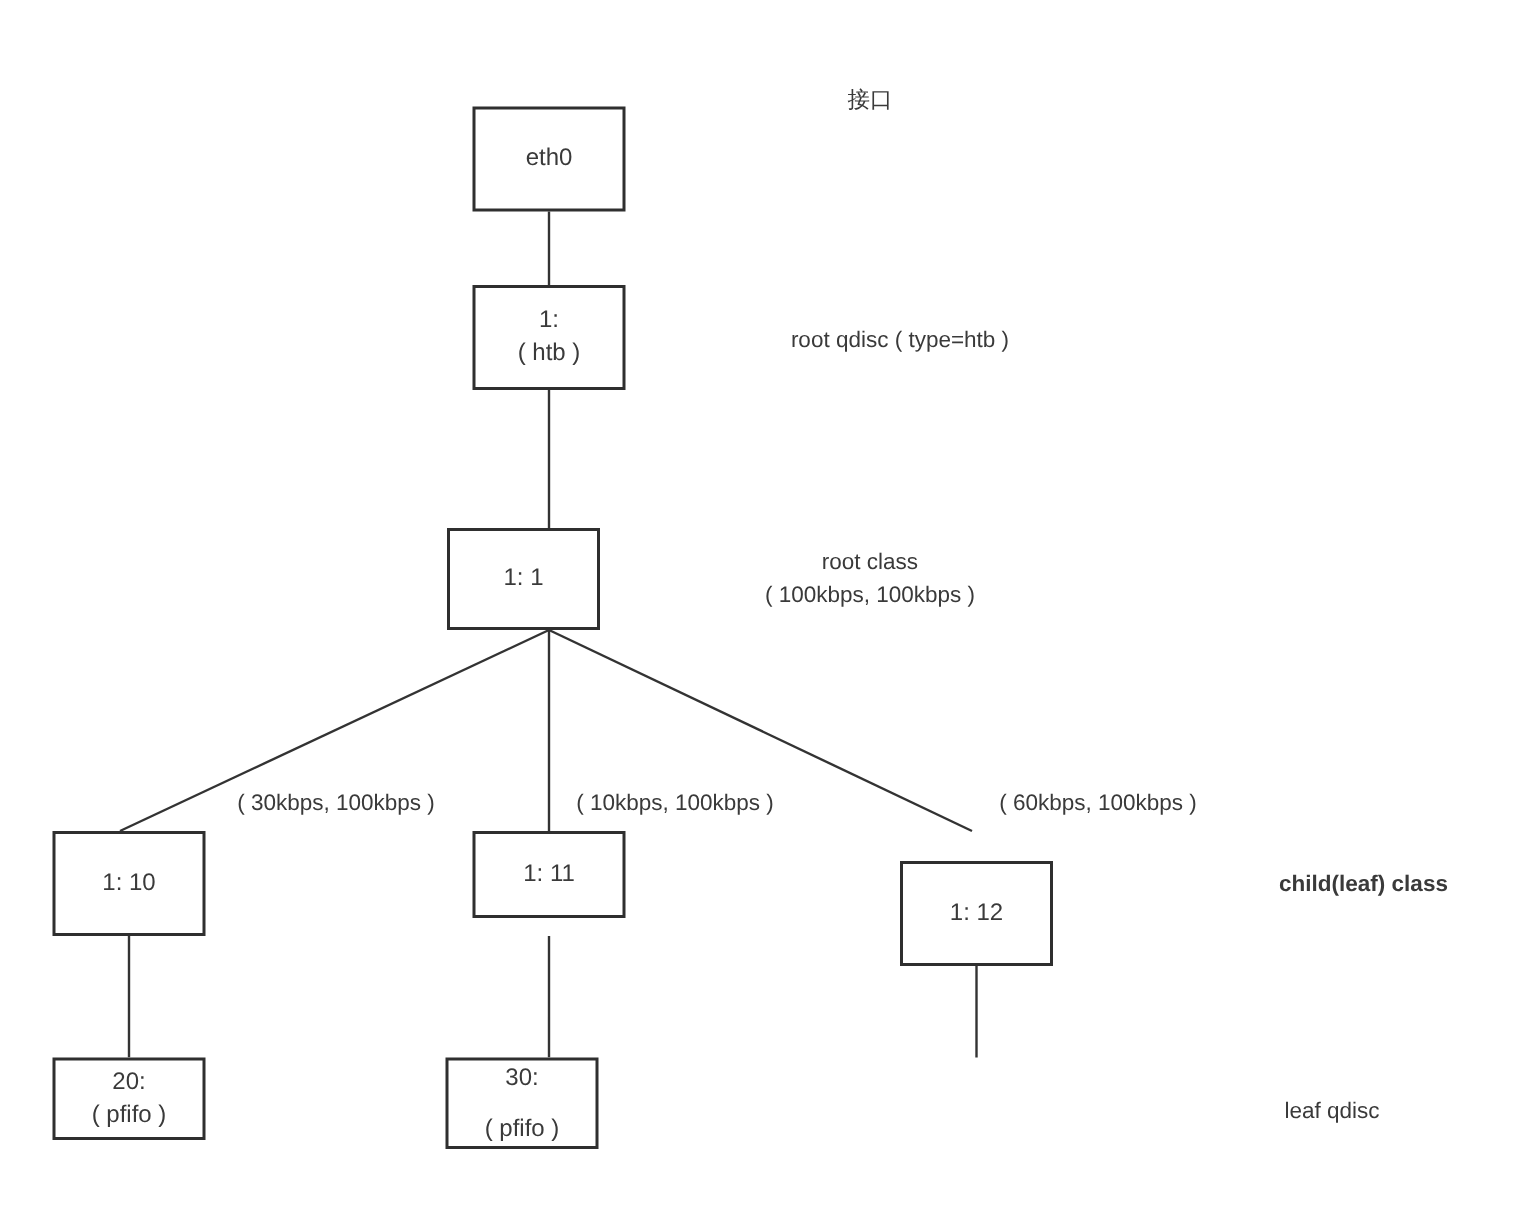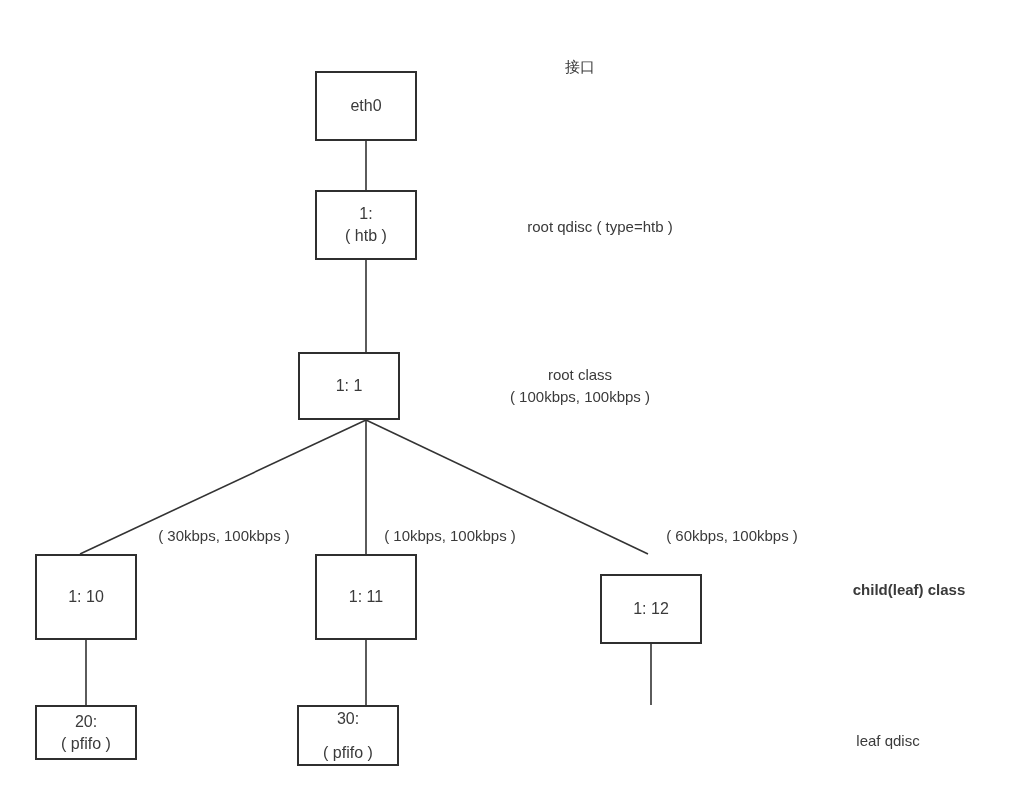--- a/index.html
+++ b/index.html
@@ -46,22 +46,22 @@
     transform: translate(-50%, -50%);
     font-size: 15px;
     line-height: 22px;
     text-align: center;
     white-space: nowrap;
   }
   
   #n-eth0       { left: 315px; top: 35px;  width: 102px; height: 70px; margin-top: 36px; }
   #n-qdisc-root { left: 315px; top: 190px; width: 102px; height: 70px; }
   #n-class-root { left: 298px; top: 352px; width: 102px; height: 68px; }
-  #n-class-10   { left: 35px;  top: 554px; width: 102px; height: 86px; }
-  #n-class-11   { left: 315px; top: 554px; width: 102px; height: 86px; }
+  #n-class-10   { left: 35px;  top: 554px; width: 102px; height: 70px; }
+  #n-class-11   { left: 315px; top: 554px; width: 102px; height: 58px; }
   #n-class-12   { left: 600px; top: 554px; width: 102px; height: 70px; margin-top: 20px; }
   #n-qdisc-20   { left: 35px;  top: 705px; width: 102px; height: 55px; }
   #n-qdisc-30   { left: 297px; top: 705px; width: 102px; height: 61px; gap: 12px; }
   #n-qdisc-40   { left: 600px; top: 705px; width: 102px; height: 70px; }
   
   #a-interface   { left: 580px; top: 67px;  }
   #a-root-qdisc  { left: 600px; top: 227px; }
   #a-root-class  { left: 580px; top: 386px; }
   #a-rate-10     { left: 224px; top: 536px; }
   #a-rate-11     { left: 450px; top: 536px; }

